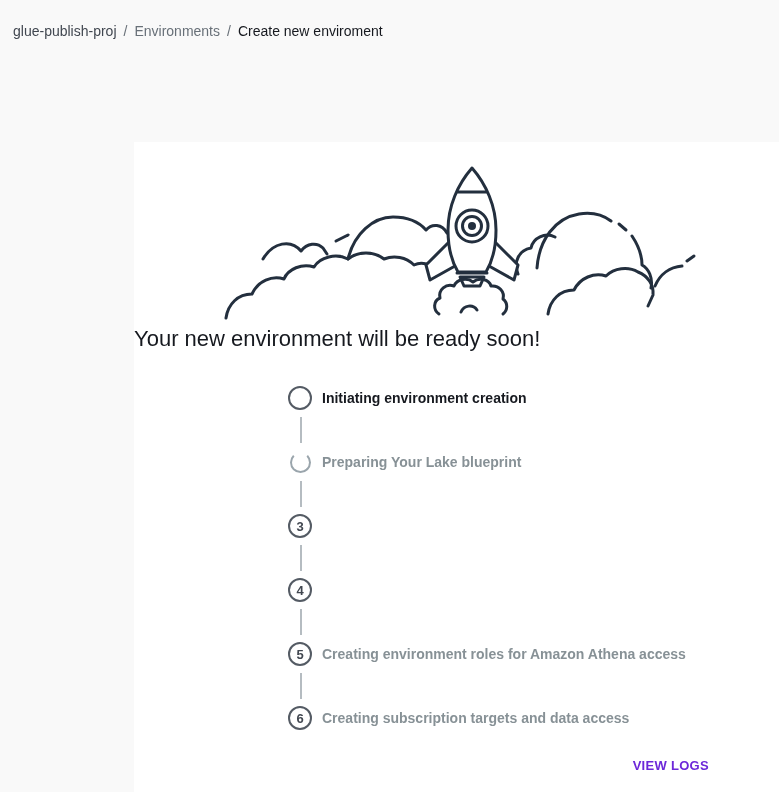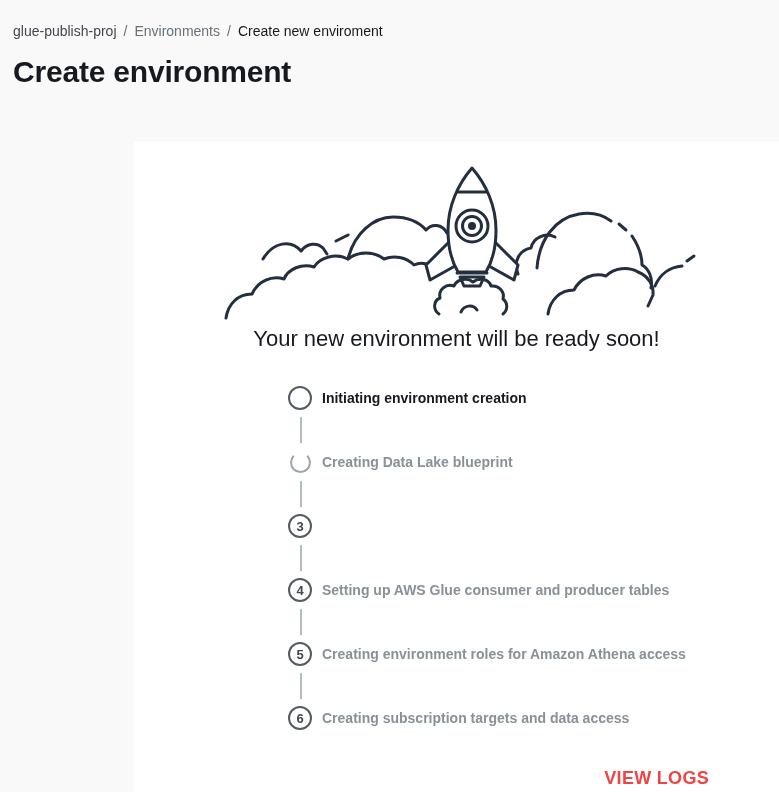--- a/index.html
+++ b/index.html
@@ -21,21 +21,21 @@
   .page-title { margin-top:15px; font-size:30px; font-weight:700; letter-spacing:-.2px; color:#16191f; }
   .page-desc { margin-top:8px; font-size:14px; color:#545b64; }
 
   
   .card {
     position:absolute; left:134px; top:132px; right:0; bottom:0;
     background:#ffffff;
   }
   .illustration { display:block; margin:20px auto 0; }
   .ready-heading {
-    margin-top:4px; text-align:center;
+    margin-top:4px; text-align:left;
     font-size:22px; font-weight:400; color:#16191f;
   }
 
   
   .steps { margin:34px 0 0 154px; }
   .step-row { display:flex; align-items:center; height:24px; }
   .ind { width:24px; height:24px; flex:0 0 24px; border-radius:50%;
          display:flex; align-items:center; justify-content:center; }
   .ind-circle { border:2.5px solid #545b64; }
   .ind-num { border:2px solid #545b64; font-size:13px; font-weight:700; color:#414750; }
@@ -46,35 +46,34 @@
   }
   @keyframes spin { from{transform:rotate(-45deg);} to{transform:rotate(315deg);} }
   .step-label { margin-left:10px; font-size:14px; font-weight:700; color:#879196;text-align:right; }
   .step-label.active { color:#16191f; }
   .connector { height:40px; display:flex; }
   .connector span { display:block; width:0; height:26px; margin:7px 0 0 11.5px;
                     border-left:2px solid #b5bcc1; }
 
   
   .view-logs {
-    position:absolute; right:70px; bottom:13px;
-    font-size:18px; font-weight:700; letter-spacing:.3px;
-    color:#ef4444; text-decoration:none; cursor:pointer;
+    position:absolute; right:70px; bottom:29px;
+    font-size:13px; font-weight:700; letter-spacing:.3px;
+    color:#6d28d9; text-decoration:none; cursor:pointer;
   }
 </style>
 </head>
 <body>
 
 <div class="page">
 
   <div class="header">
     <div class="breadcrumb">
       <a class="crumb">glue-publish-proj</a><span class="crumb-sep">/</span><a class="crumb mid">Environments</a><span class="crumb-sep">/</span><span class="crumb current">Create new enviroment</span>
     </div>
-    <h1 class="page-title">Create environment</h1>
   </div>
 
   <div class="card">
 
     <svg class="illustration" width="480" height="160" viewBox="0 0 480 160" fill="none" stroke="#232f3e" stroke-width="3" stroke-linecap="round" stroke-linejoin="round">
 
       <path d="M46,97 C56,80 74,77 84,89 C90,81 100,80 106,86 L110,92"></path>
       <path d="M119,79 L131,73"></path>
 
       <path d="M131,97 C137,72 156,55 176,55 C190,55 202,60 209,68 C215,61 225,62 230,71"></path>
@@ -114,34 +113,33 @@
     <div class="steps" id="steps">
         <div class="step-row">
           <div class="ind ind-circle"></div>
           <span class="step-label active">Initiating environment creation</span>
         </div>
         <div class="connector">
           <span></span>
         </div>
         <div class="step-row">
           <div class="ind ind-spinner"></div>
-          <span class="step-label">Creating Data Lake blueprint</span>
+          <span class="step-label">Preparing Your Lake blueprint</span>
         </div>
         <div class="connector">
           <span></span>
         </div>
         <div class="step-row">
           <div class="ind ind-num">3</div>
         </div>
         <div class="connector">
           <span></span>
         </div>
         <div class="step-row">
           <div class="ind ind-num">4</div>
-          <span class="step-label">Setting up AWS Glue consumer and producer tables</span>
         </div>
         <div class="connector">
           <span></span>
         </div>
         <div class="step-row">
           <div class="ind ind-num">5</div>
           <span class="step-label">Creating environment roles for Amazon Athena access</span>
         </div>
         <div class="connector">
           <span></span>

